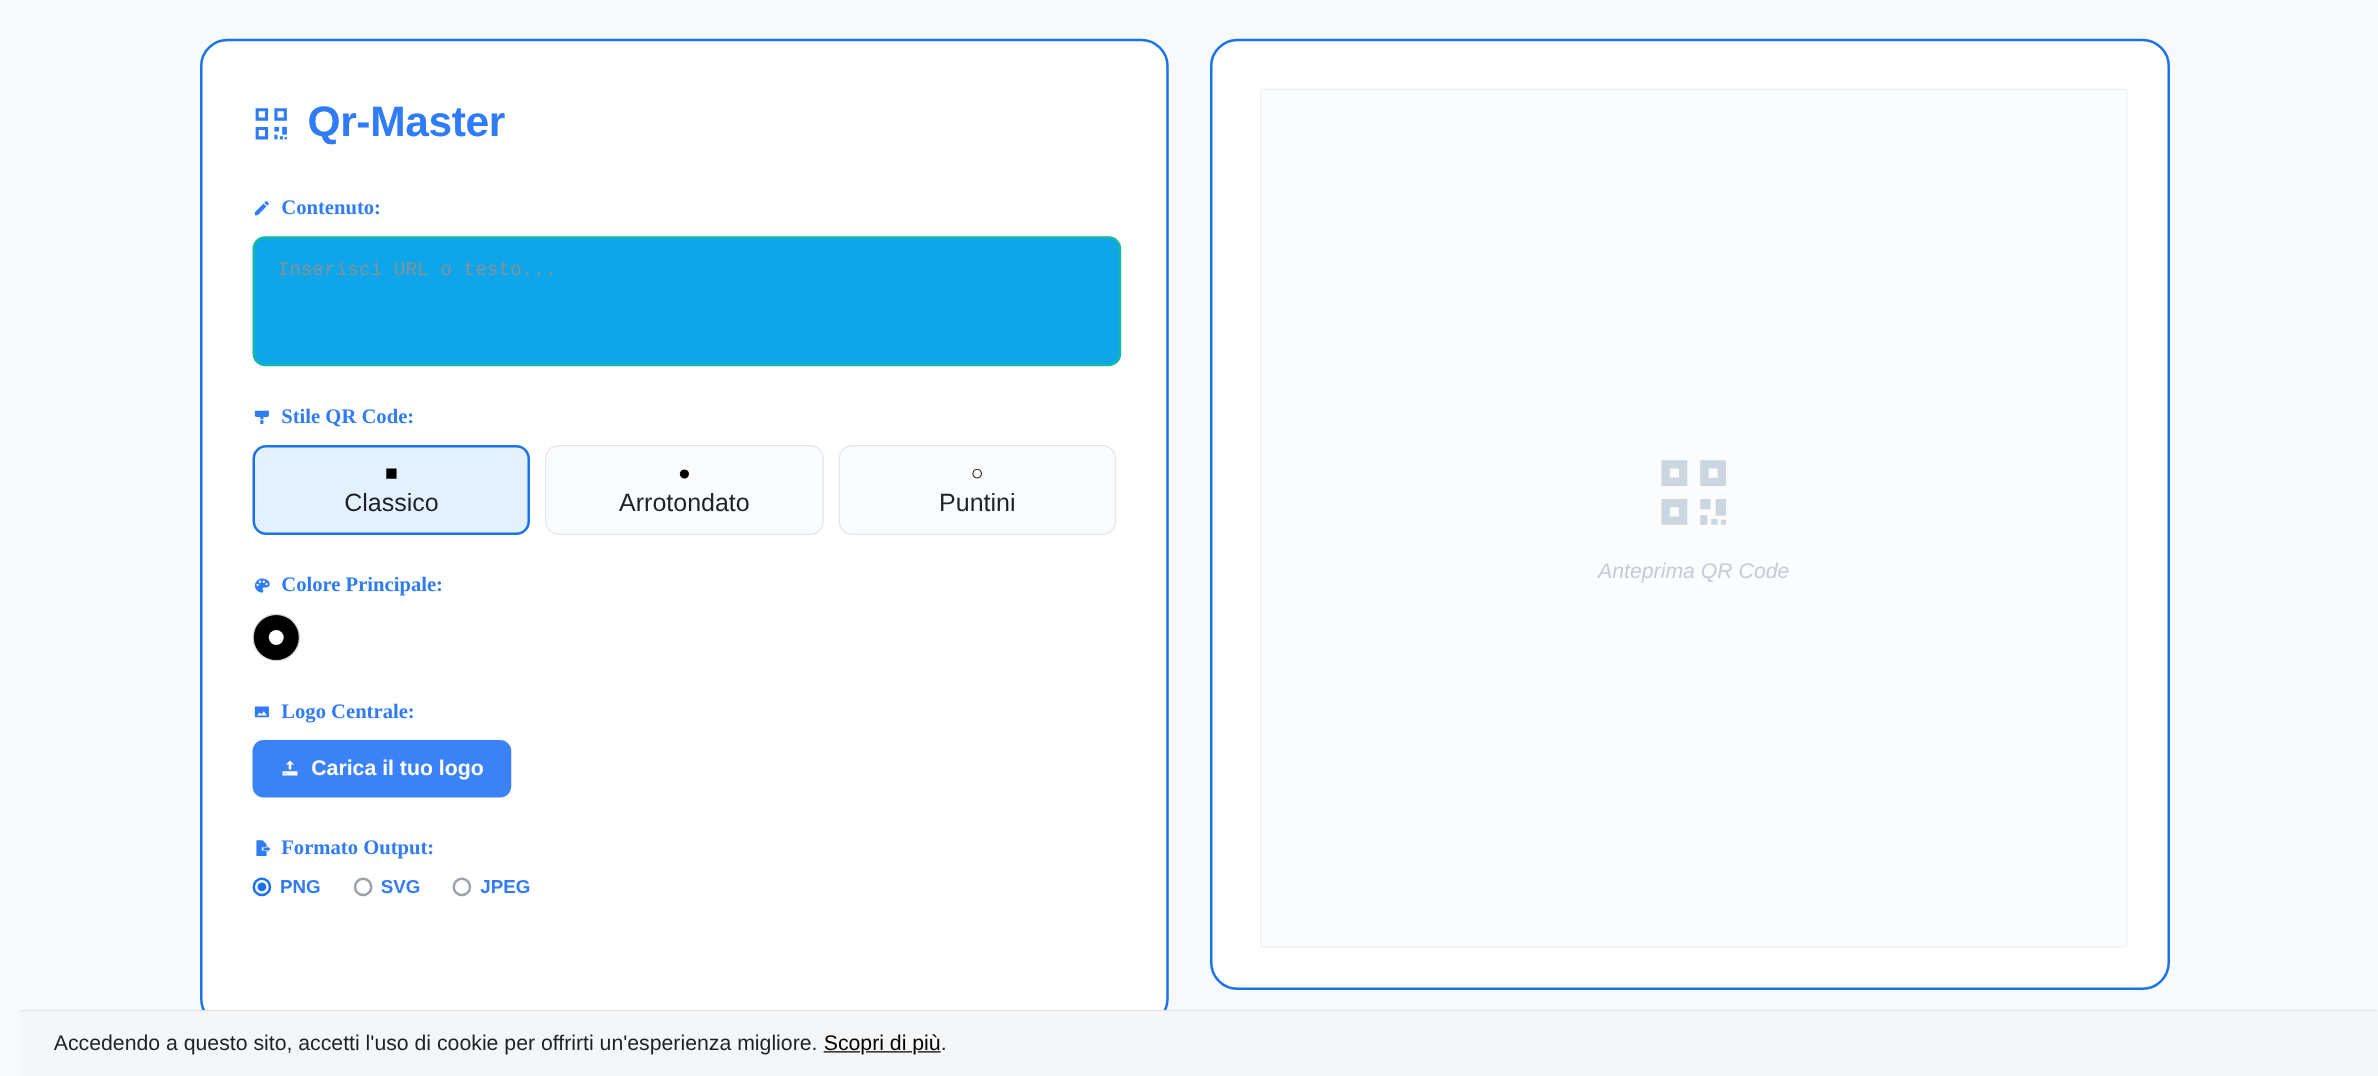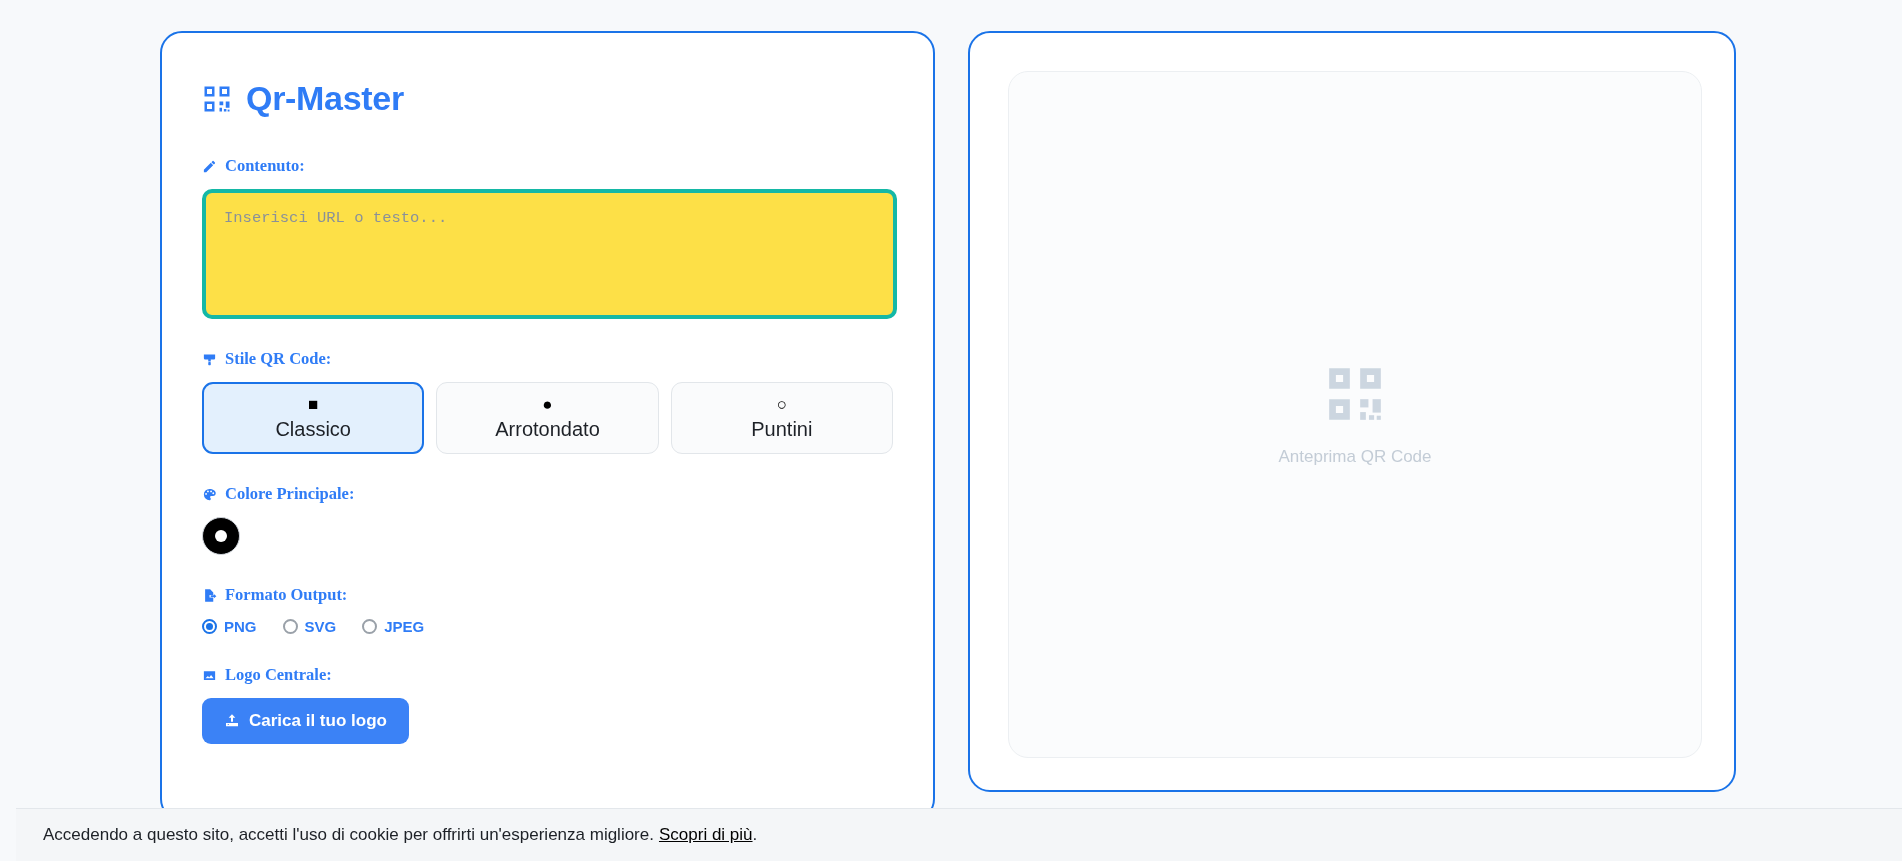--- a/index.html
+++ b/index.html
@@ -66,30 +66,30 @@
     font-weight: 600;
     margin-bottom: 13px;
     font-family: Liberation Serif, serif;
   }
   .field-label svg { display: block; flex: none; }
 
   
   .content-textarea {
     display: block;
     width: 695px;
-    height: 130px;
-    border: 4px solid #14b8a6;
+    height: 104px;
+    border: 2px solid #14b8a6;
     border-radius: 10px;
     padding: 16px 18px;
     font-family: "Liberation Mono", monospace;
     font-size: 15.5px;
     color: #222;
     resize: none;
     outline: none;
-    background: #fde047;
+    background: #0ea5e9;
   }
   .content-textarea::placeholder { color: #8a9199; }
 
   .block { margin-bottom: 30px; }
 
   
   .style-row { display: flex; gap: 12px; }
   .style-card {
     width: 224px;
     height: 72px;
@@ -174,26 +174,27 @@
 
   
   .preview-box {
     position: absolute;
     left: 38px;
     top: 38px;
     width: 694px;
     height: 687px;
     background: #fbfcfd;
     border: 1px solid #eceff2;
-    border-radius: 20px;
+    border-radius: 2px;
     display: flex;
     flex-direction: column;
     align-items: center;
     justify-content: center;
     gap: 22px;
+    font-style: italic;
   }
   .preview-qr { width: 62px; height: 62px; display: block; }
   .preview-text { font-size: 17px; color: #c3ccd6; }
 
   
   .cookie-banner {
     position: absolute;
     left: 16px;
     bottom: 0;
     width: 1902px;
@@ -285,60 +286,60 @@
         </div>
         <div class="color-swatch">
           <span class="dot"></span>
         </div>
       </div>
 
       <div class="block">
         <div class="field-label">
           <span>
             <svg width="15" height="15" viewBox="0 0 24 24" fill="#2f7cf6">
+              <path d="M3 5h18v14H3V5zm2.5 11.5h13l-4-5.2-3 3.8-2-2.4-4 3.8zM8 9.5a1.5 1.5 0 1 1-3 0 1.5 1.5 0 0 1 3 0z"></path>
+            </svg>
+          </span>
+          <span>Logo Centrale:</span>
+        </div>
+        <button class="upload-btn">
+          <span>
+            <svg width="16" height="16" viewBox="0 0 24 24" fill="#ffffff">
+              <path d="M12 2l5 5h-3.5v6h-3V7H7l5-5z"></path>
+              <path d="M3 15h18v5H3v-5zm2.5 2v1h2v-1h-2z"></path>
+            </svg>
+          </span>
+          <span>Carica il tuo logo</span>
+        </button>
+      </div>
+
+      <div class="block">
+        <div class="field-label">
+          <span>
+            <svg width="15" height="15" viewBox="0 0 24 24" fill="#2f7cf6">
               <path d="M5 2h8l5 5v4h-6v4h6v7H5V2z"></path>
               <path d="M14 11.5l5 0 0-2 4 3.5-4 3.5 0-2-5 0z"></path>
             </svg>
           </span>
           <span>Formato Output:</span>
         </div>
         <div class="radio-row">
           <div class="radio-item checked">
             <span class="radio-dot"></span>
             <span class="radio-label">PNG</span>
           </div>
           <div class="radio-item">
             <span class="radio-dot"></span>
             <span class="radio-label">SVG</span>
           </div>
           <div class="radio-item">
             <span class="radio-dot"></span>
             <span class="radio-label">JPEG</span>
           </div>
         </div>
-      </div>
-
-      <div class="block">
-        <div class="field-label">
-          <span>
-            <svg width="15" height="15" viewBox="0 0 24 24" fill="#2f7cf6">
-              <path d="M3 5h18v14H3V5zm2.5 11.5h13l-4-5.2-3 3.8-2-2.4-4 3.8zM8 9.5a1.5 1.5 0 1 1-3 0 1.5 1.5 0 0 1 3 0z"></path>
-            </svg>
-          </span>
-          <span>Logo Centrale:</span>
-        </div>
-        <button class="upload-btn">
-          <span>
-            <svg width="16" height="16" viewBox="0 0 24 24" fill="#ffffff">
-              <path d="M12 2l5 5h-3.5v6h-3V7H7l5-5z"></path>
-              <path d="M3 15h18v5H3v-5zm2.5 2v1h2v-1h-2z"></path>
-            </svg>
-          </span>
-          <span>Carica il tuo logo</span>
-        </button>
       </div>
 
     </div>
   </div>
 
   <div class="panel-right">
     <div class="preview-box">
       <span>
         <svg class="preview-qr" viewBox="0 0 24 24" fill="#ccd6e0">
           <path d="M2 2h8v8H2V2zm2.6 2.6v2.8h2.8V4.6H4.6zM14 2h8v8h-8V2zm2.6 2.6v2.8h2.8V4.6h-2.8zM2 14h8v8H2v-8zm2.6 2.6v2.8h2.8v-2.8H4.6z"></path>

